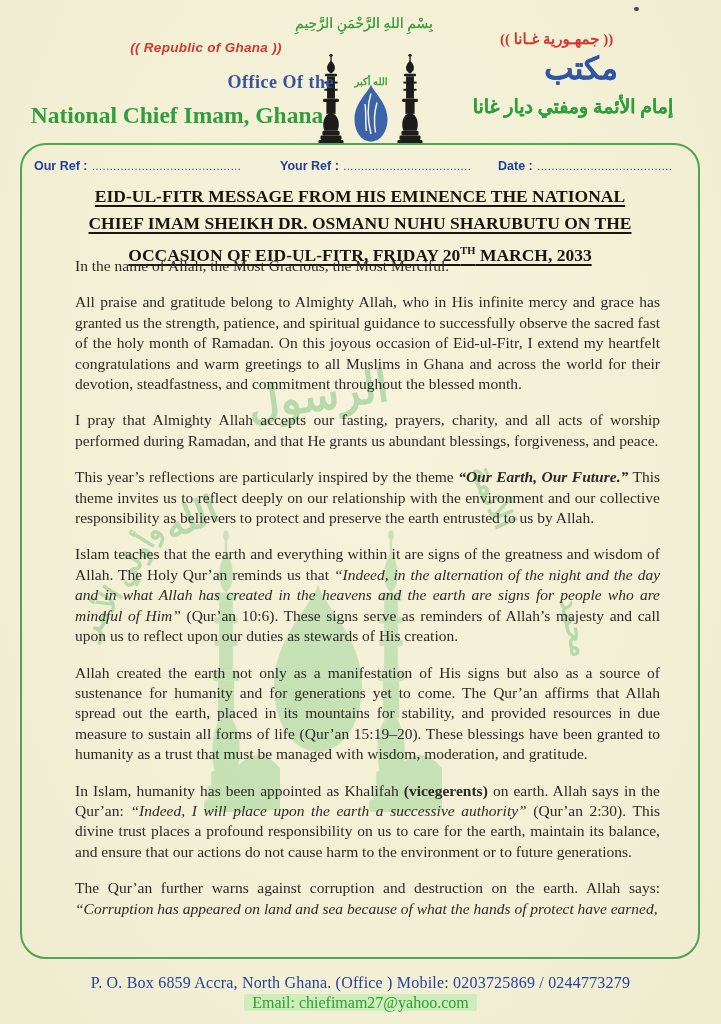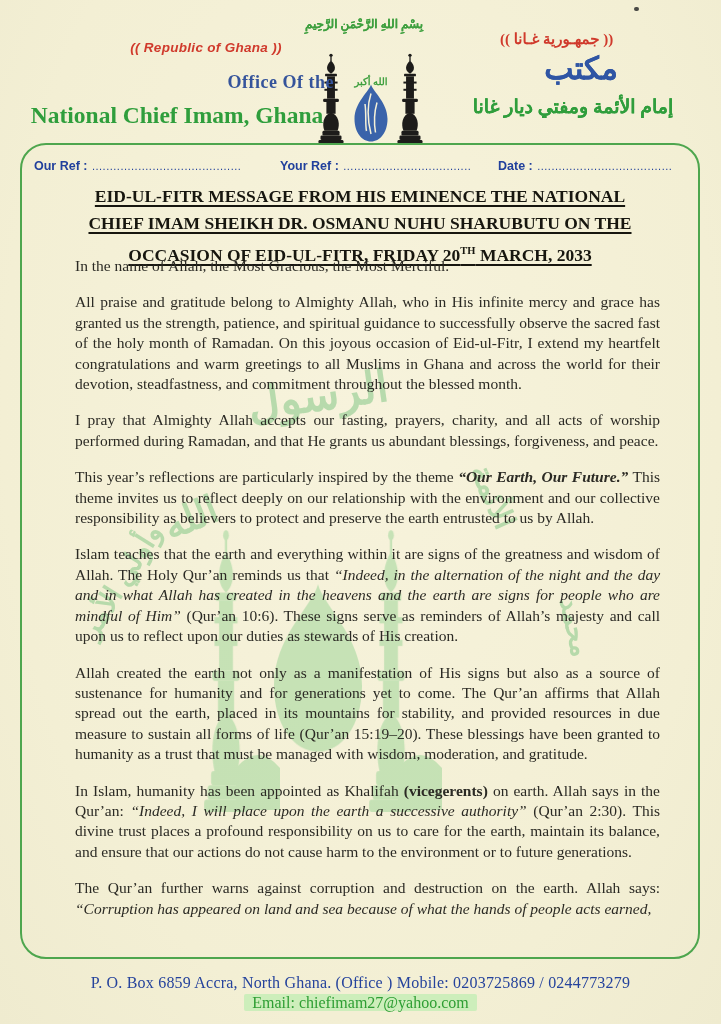--- a/index.html
+++ b/index.html
@@ -20,21 +20,21 @@
     font-family:"Liberation Sans",sans-serif;
     font-weight:bold;font-style:italic;font-size:13.5px;letter-spacing:.3px;
   }
   .republic-ar{
     position:absolute;left:500px;top:30px;width:205px;
     text-align:left;color:#d03a2c;font-weight:bold;font-size:15px;
     direction:rtl;
   }
   .bismillah{
     position:absolute;left:293px;top:16px;width:142px;
-    text-align:center;color:#3fa03f;font-weight:bold;font-size:12px;
+    text-align:center;color:#3fa03f;font-weight:normal;font-size:14px;
     direction:rtl;line-height:16px;
     text-shadow:0 0 .4px #3fa03f;
   }
   .maktab{
     position:absolute;left:506px;top:52px;width:150px;
     text-align:center;color:#2f55a4;font-weight:bold;font-size:31px;
     direction:rtl;line-height:34px;text-shadow:0 0 .5px #2f55a4;
   }
   .imam-ar{
     position:absolute;left:432px;top:95px;width:282px;
@@ -197,21 +197,21 @@
   </div>
 
   <div class="body-text">
       <p><span>In the name of Allah, the Most Gracious, the Most Merciful.</span></p>
       <p><span>All praise and gratitude belong to Almighty Allah, who in His infinite mercy and grace has granted us the strength, patience, and spiritual guidance to successfully observe the sacred fast of the holy month of Ramadan. On this joyous occasion of Eid-ul-Fitr, I extend my heartfelt congratulations and warm greetings to all Muslims in Ghana and across the world for their devotion, steadfastness, and commitment throughout the blessed month.</span></p>
       <p><span>I pray that Almighty Allah accepts our fasting, prayers, charity, and all acts of worship performed during Ramadan, and that He grants us abundant blessings, forgiveness, and peace.</span></p>
       <p><span>This year’s reflections are particularly inspired by the theme </span><span class="seg-bi">“Our Earth, Our Future.”</span><span> This theme invites us to reflect deeply on our relationship with the environment and our collective responsibility as believers to protect and preserve the earth entrusted to us by Allah.</span></p>
       <p><span>Islam teaches that the earth and everything within it are signs of the greatness and wisdom of Allah. The Holy Qur’an reminds us that </span><span class="seg-i">“Indeed, in the alternation of the night and the day and in what Allah has created in the heavens and the earth are signs for people who are mindful of Him”</span><span> (Qur’an 10:6). These signs serve as reminders of Allah’s majesty and call upon us to reflect upon our duties as stewards of His creation.</span></p>
       <p><span>Allah created the earth not only as a manifestation of His signs but also as a source of sustenance for humanity and for generations yet to come. The Qur’an affirms that Allah spread out the earth, placed in its mountains for stability, and provided resources in due measure to sustain all forms of life (Qur’an 15:19–20). These blessings have been granted to humanity as a trust that must be managed with wisdom, moderation, and gratitude.</span></p>
       <p><span>In Islam, humanity has been appointed as Khalifah </span><span class="seg-b">(vicegerents)</span><span> on earth. Allah says in the Qur’an: </span><span class="seg-i">“Indeed, I will place upon the earth a successive authority”</span><span> (Qur’an 2:30). This divine trust places a profound responsibility on us to care for the earth, maintain its balance, and ensure that our actions do not cause harm to the environment or to future generations.</span></p>
-      <p><span>The Qur’an further warns against corruption and destruction on the earth. Allah says: </span><span class="seg-i">“Corruption has appeared on land and sea because of what the hands of people acts earned,</span></p>
+      <p><span>The Qur’an further warns against corruption and destruction on the earth. Allah says: </span><span class="seg-i">“Corruption has appeared on land and sea because of what the hands of protect have earned,</span></p>
     </div>
 
   <div class="footer">
     <div class="footer-line1">P. O. Box 6859 Accra, North Ghana.  (Office ) Mobile: 0203725869 / 0244773279</div>
     <div class="footer-line2">
       <span class="hl">Email: chiefimam27@yahoo.com</span>
     </div>
   </div>
 
 </div>

